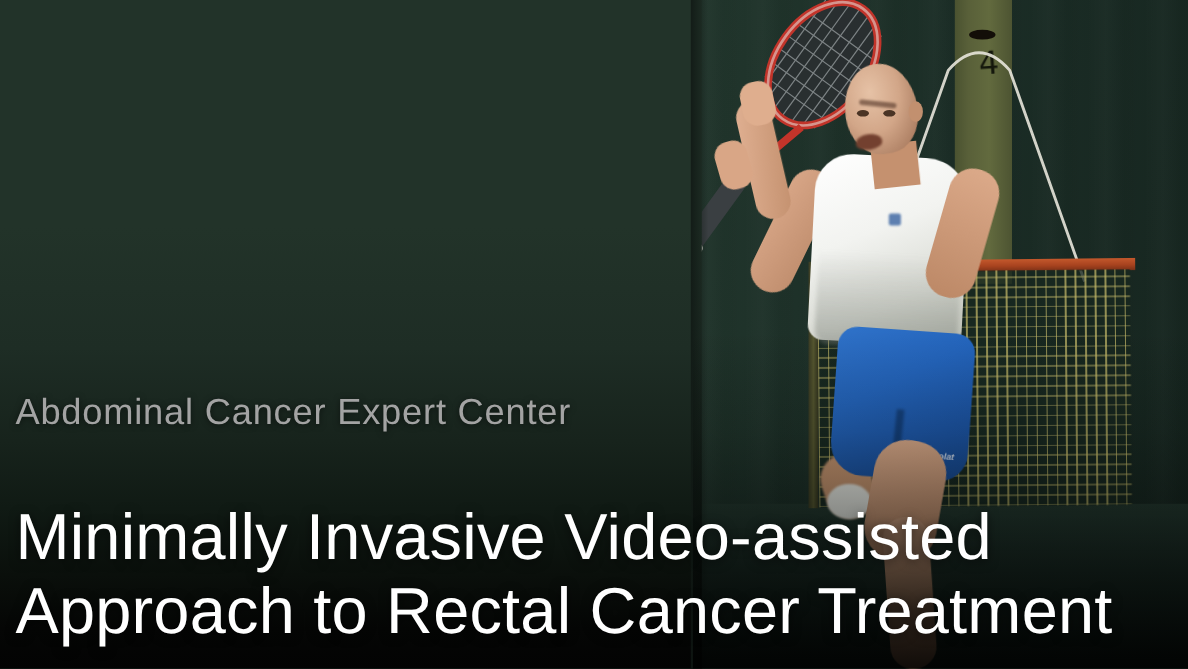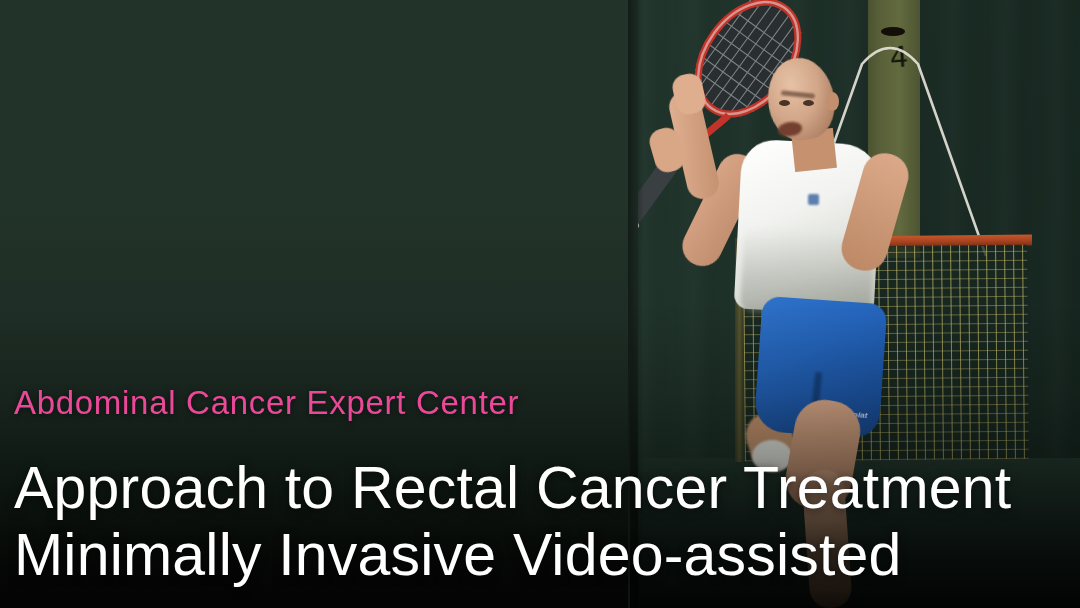--- a/index.html
+++ b/index.html
@@ -355,22 +355,22 @@
   }
 
   
   .text-layer {
     position: absolute;
     left: 0; top: 0;
     width: 1080px; height: 608px;
   }
   .subtitle {
     position: absolute;
-    left: 14px; top: 384px;
-    color: #ec4899;
+    left: 14px; top: 355px;
+    color: #a3a3a3;
     font-size: 33px;
     font-weight: 300;
     letter-spacing: 0.7px;
     white-space: nowrap;
     text-shadow: 0 1px 6px rgba(0,0,0,.55);
   }
   .title {
     position: absolute;
     left: 14px; top: 455px;
     width: 1060px;
@@ -468,18 +468,18 @@
     </div>
   </div>
 
   <div class="panel-left"></div>
   <div class="seam"></div>
   <div class="scrim-bottom"></div>
 
   <div class="text-layer">
     <div class="subtitle">Abdominal Cancer Expert Center</div>
     <div class="title">
+      <span class="title-line">Minimally Invasive Video-assisted</span>
       <span class="title-line">Approach to Rectal Cancer Treatment</span>
-      <span class="title-line">Minimally Invasive Video-assisted</span>
     </div>
   </div>
 
 </div>
 
 </body></html>

